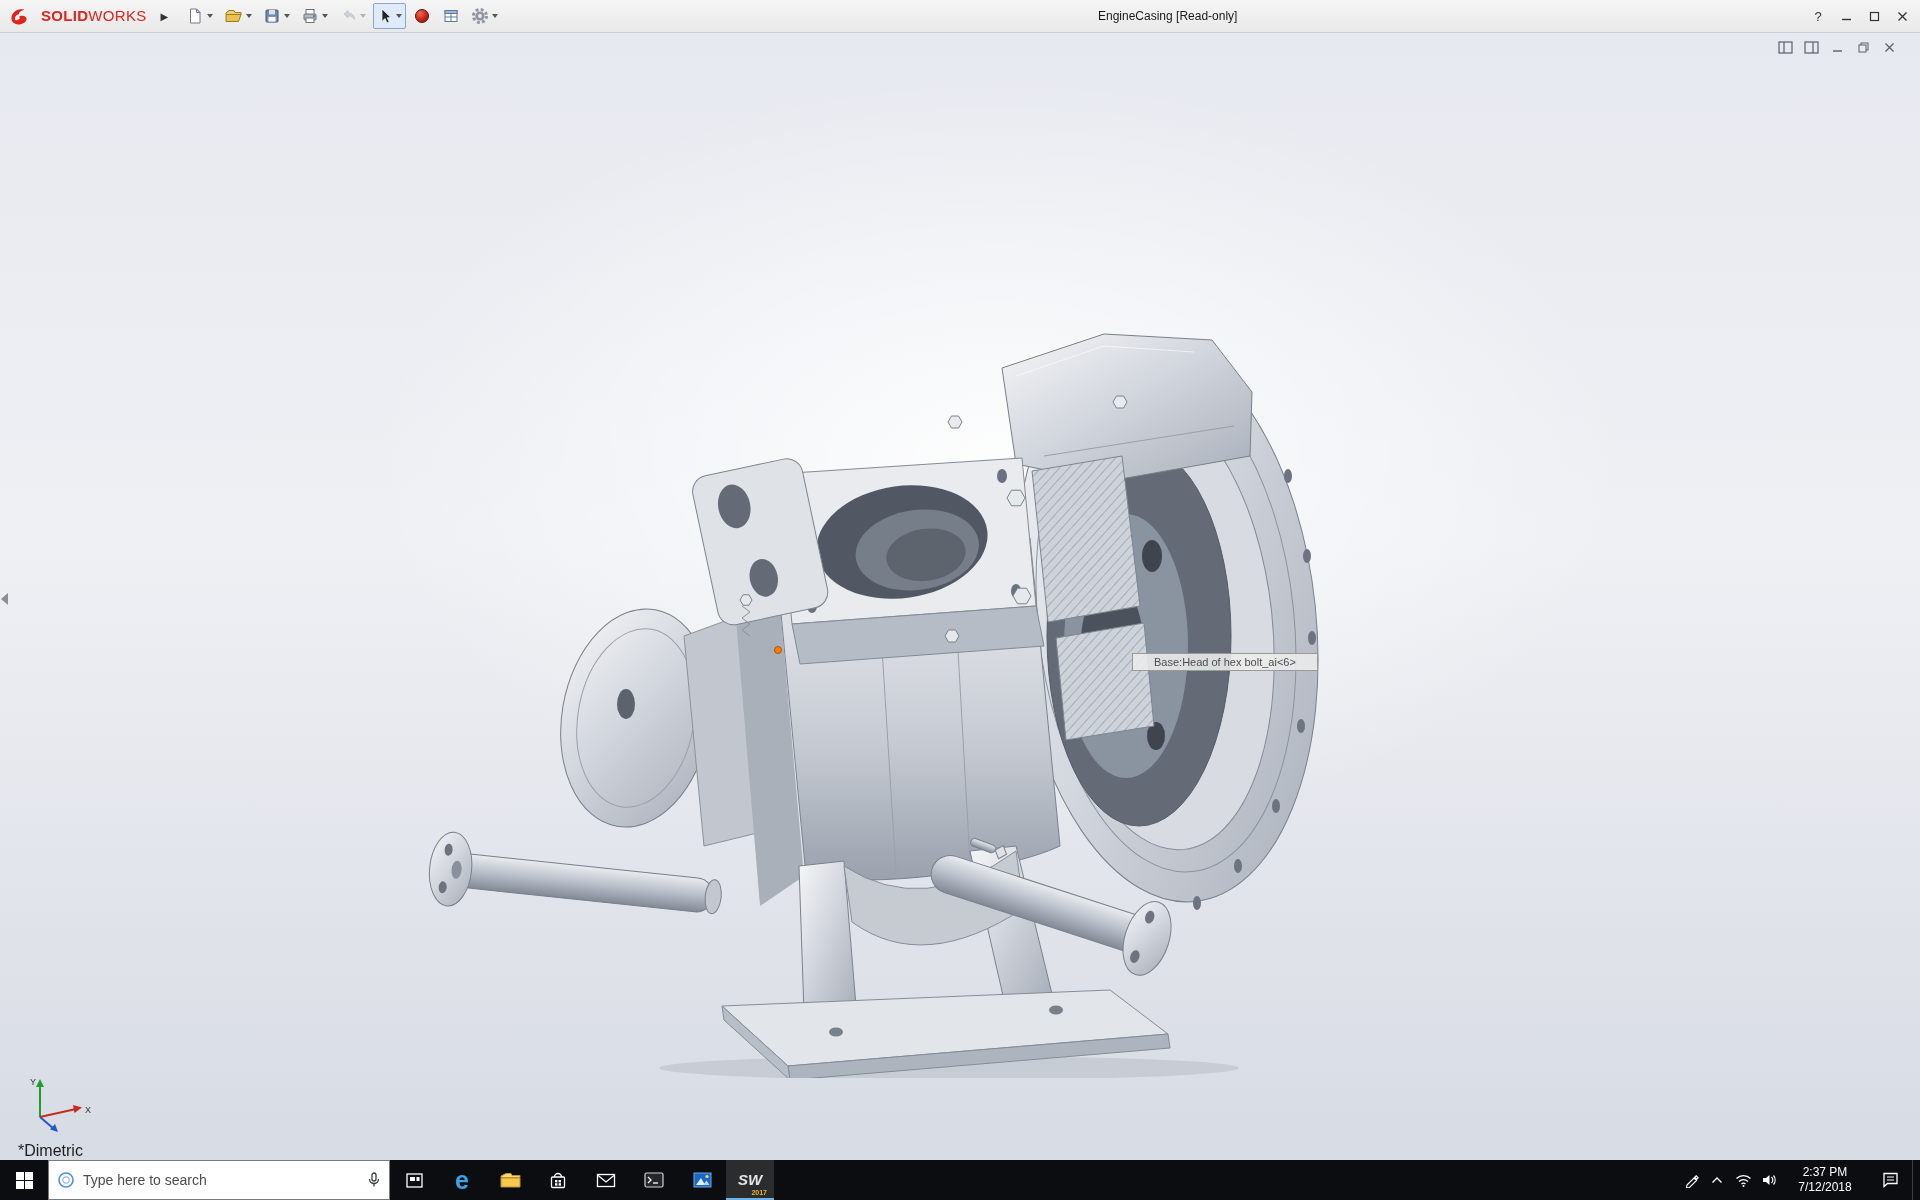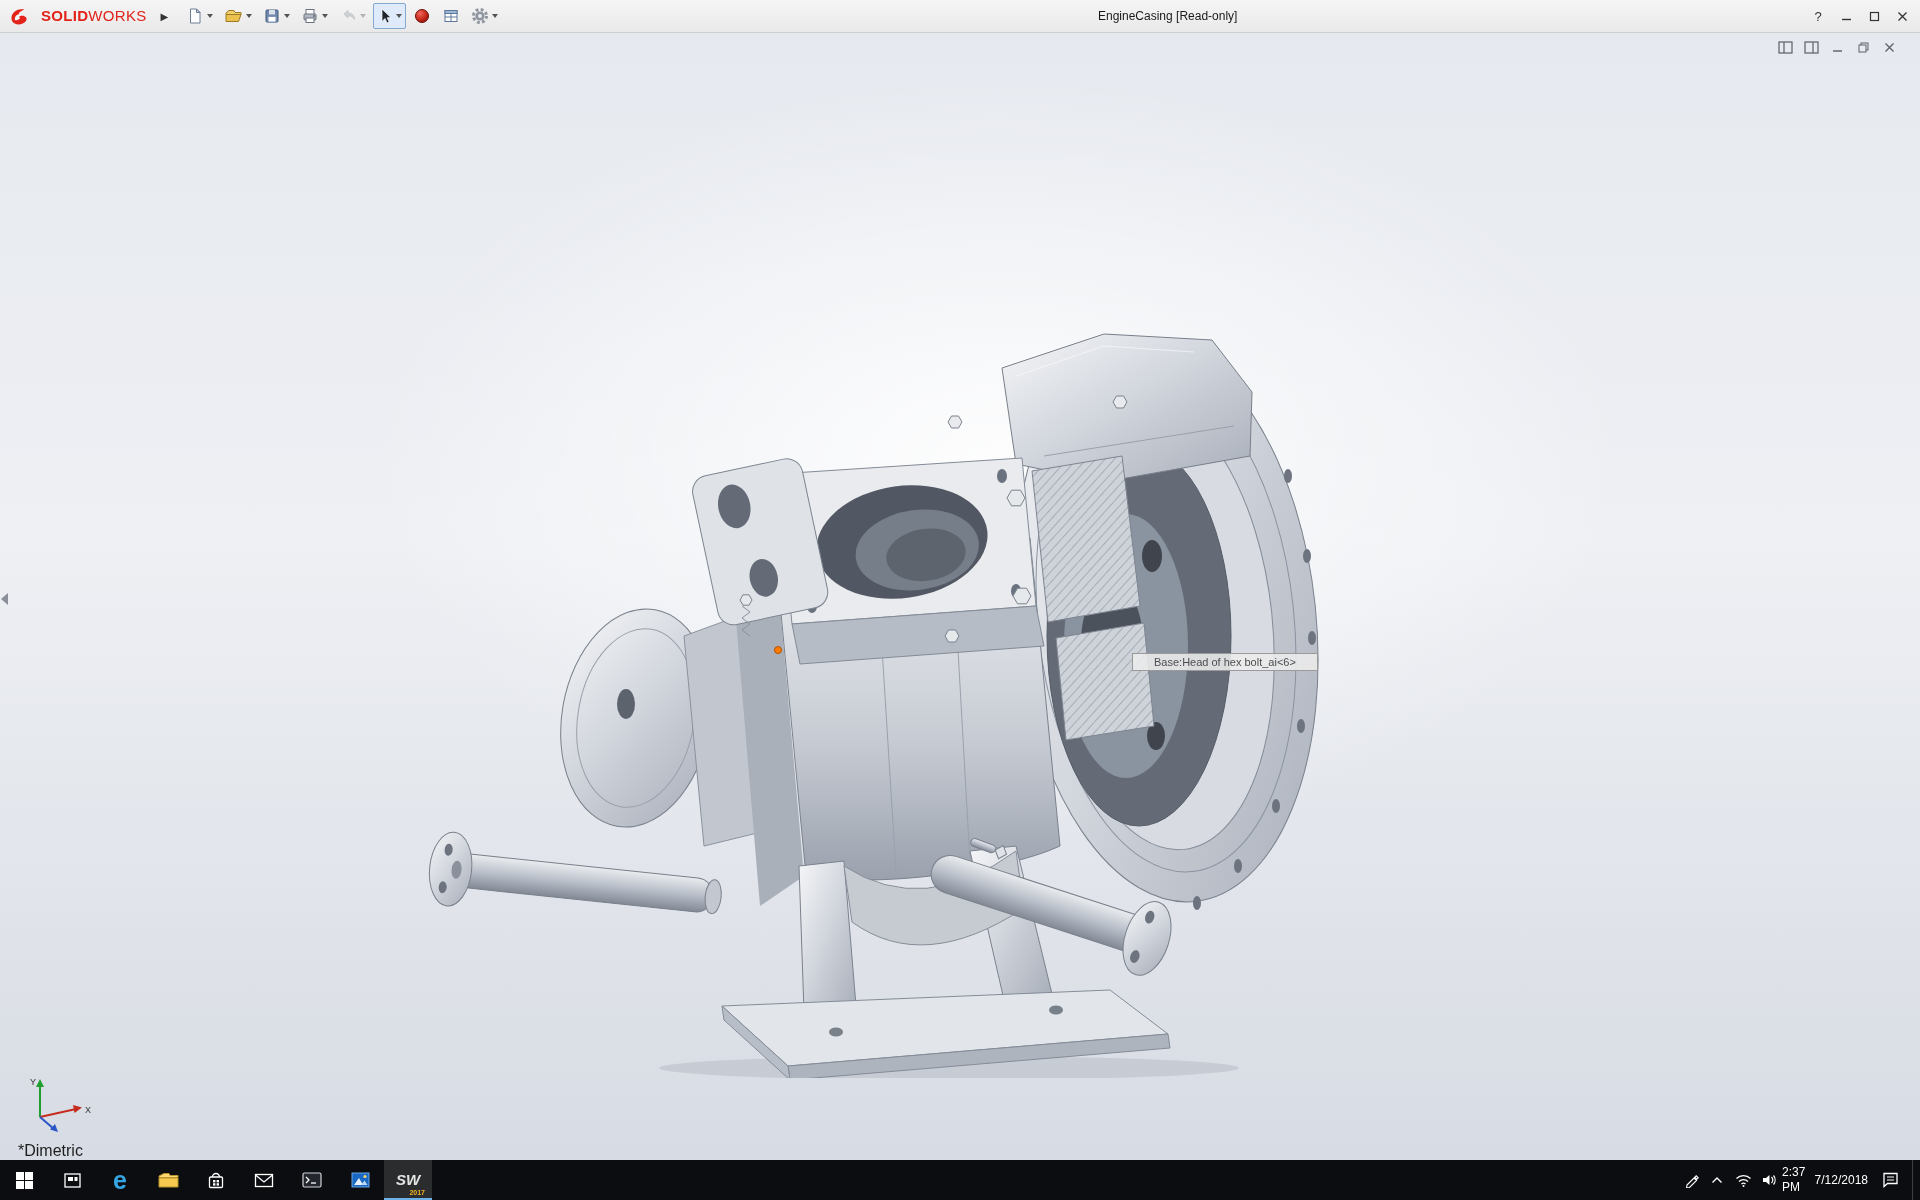--- a/index.html
+++ b/index.html
@@ -38,21 +38,21 @@
   .tb-start{width:48px;display:flex;align-items:center;justify-content:center;background:transparent;border:none;cursor:pointer}
   .searchbox{width:342px;background:#fff;display:flex;align-items:center;border:1px solid #7a7a7a;padding:0 8px;gap:8px}
   .searchbox input{flex:1;border:none;outline:none;font-size:14px;color:#1a1a1a;font-family:"Liberation Sans",sans-serif;background:transparent}
   .searchbox input::placeholder{color:#4d4d4d}
   .app-btn{width:48px;display:flex;align-items:center;justify-content:center;background:transparent;border:none;cursor:pointer;position:relative}
   .app-btn.active{background:rgba(255,255,255,.13);box-shadow:inset 0 -2px 0 #6cb2e8}
   .sw-glyph{color:#e5e5e5;font-weight:bold;font-size:15px;font-style:italic;line-height:12px}
   .sw-badge{position:absolute;bottom:4px;right:7px;font-size:7px;color:#f0b424;font-weight:bold}
   .tray{margin-left:auto;display:flex;align-items:stretch}
   .tray-btn{width:26px;display:flex;align-items:center;justify-content:center;background:transparent;border:none;cursor:pointer}
-  .clock{width:86px;display:flex;flex-direction:row;align-items:center;justify-content:center;font-size:12px;line-height:15px;cursor:pointer}
+  .clock{width:86px;display:flex;flex-direction:column;align-items:center;justify-content:center;font-size:12px;line-height:15px;cursor:pointer}
   .action-btn{width:44px;display:flex;align-items:center;justify-content:center;background:transparent;border:none;cursor:pointer}
   .show-desktop{width:8px;border-left:1px solid #3a3f45;cursor:pointer}
 </style>
 </head>
 <body>
 
 <div id="app">
 
   <header class="titlebar">
     <div class="logo">
@@ -357,20 +357,32 @@
   <footer class="taskbar">
     <button class="tb-start">
       <svg width="17" height="17" viewBox="0 0 17 17">
         <rect x="0" y="0" width="8" height="8" fill="#fff"></rect>
           <rect x="9" y="0" width="8" height="8" fill="#fff"></rect>
         <rect x="0" y="9" width="8" height="8" fill="#fff"></rect>
           <rect x="9" y="9" width="8" height="8" fill="#fff"></rect>
       </svg>
     </button>
 
+    <div class="searchbox">
+      <svg width="18" height="18" viewBox="0 0 18 18">
+        <circle cx="9" cy="9" r="7" fill="none" stroke="#4a90d9" stroke-width="1.6"></circle>
+        <circle cx="9" cy="9" r="3.2" fill="none" stroke="#9bb9dd" stroke-width="1.2"></circle>
+      </svg>
+      <input type="text" placeholder="Type here to search" style="">
+      <svg width="14" height="18" viewBox="0 0 14 18">
+        <rect x="5" y="2" width="4" height="8" rx="2" fill="none" stroke="#3c4043" stroke-width="1.3"></rect>
+        <path d="M2.5 8 a4.5 4.5 0 0 0 9 0" fill="none" stroke="#3c4043" stroke-width="1.3"></path>
+        <line x1="7" y1="12.5" x2="7" y2="15.5" stroke="#3c4043" stroke-width="1.3"></line>
+      </svg>
+    </div>
 
     <button class="app-btn">
       <svg width="19" height="17" viewBox="0 0 19 17">
         <rect x="2" y="2" width="15" height="13" fill="none" stroke="#fff" stroke-width="1.3"></rect>
         <rect x="5" y="5" width="5" height="4" fill="#fff"></rect>
           <rect x="11.5" y="5" width="3" height="4" fill="#fff"></rect>
       </svg>
     </button>
     <button class="app-btn">
       <span style="color:#35a5e5;font-size:25px;font-weight:bold">e</span>

